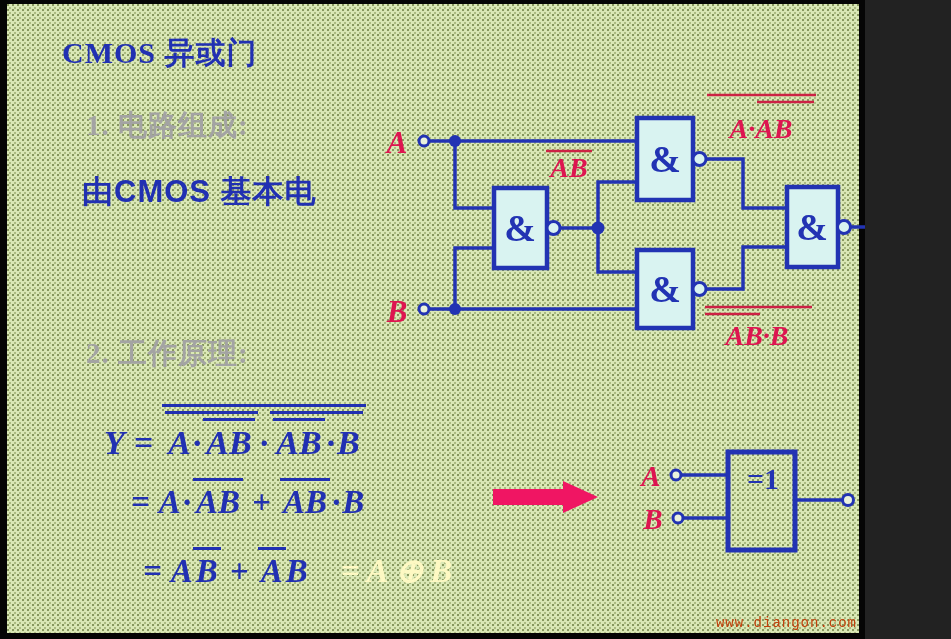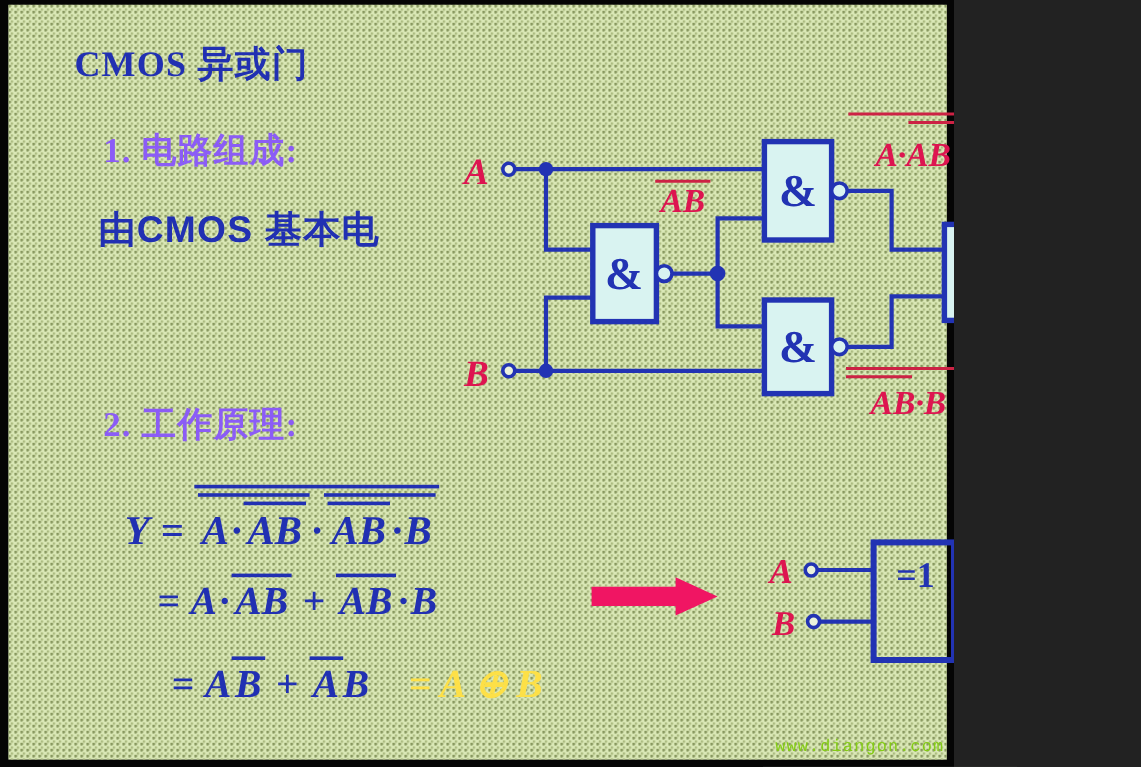--- a/index.html
+++ b/index.html
@@ -1,44 +1,44 @@
 <!DOCTYPE html>
 <html><head>
 <meta charset="utf-8">
 <style>
   html,body{margin:0;padding:0;background:#222;}
-  .stage{position:relative;width:795px;height:639px;background:#050505;overflow:hidden;
+  .stage{position:relative;width:865px;height:639px;background:#050505;overflow:hidden;
          font-family:"Liberation Sans",sans-serif;}
   .content{position:absolute;left:7px;top:4px;right:6px;bottom:6px;
     background-color:#dae8b6;
     background-image:
       radial-gradient(circle at 1px 1px, #87975e 1px, rgba(0,0,0,0) 1.6px),
       radial-gradient(circle at 1px 1px, #abba80 .8px, rgba(0,0,0,0) 1.4px);
     background-size:5px 5px,5px 5px;
     background-position:0 0,2px 3px;}
   svg.overlay{position:absolute;left:0;top:0;z-index:2;}
   .txt{position:absolute;z-index:3;white-space:nowrap;}
   .blue{color:#2130b2;}
-  .red{color:#8b5cf6;}
+  .red{color:#a3a3a3;}
   .t-title{left:62px;top:33px;font-family:"Liberation Serif",serif;font-weight:bold;font-size:30px;letter-spacing:1px;}
   .t-sec{font-family:"Liberation Serif",serif;font-weight:bold;font-size:29px;letter-spacing:1px;}
   .t-sec1{left:86px;top:106px;}
   .t-sec2{left:86px;top:334px;text-align:right;}
   .t-p{font-family:Liberation Sans, sans-serif;font-weight:bold;font-size:31px;letter-spacing:1px;}
   .t-p1{left:82px;top:171px;}
   .t-p2{left:4px;top:217px;}
   .eq{position:absolute;z-index:3;font-family:"Liberation Serif",serif;font-weight:bold;font-style:italic;
       font-size:33px;color:#2130b2;white-space:nowrap;line-height:1.05;}
   .eq .ov{display:inline-block;border-top:3px solid #2130b2;padding:4px 3px 0 3px;line-height:1.05;}
   .eq .sp{margin:0 9px;}
   .eq .d{margin:0 2px;}
-  .eq .redpart{color:#fde047;margin-left:26px;}
+  .eq .redpart{color:#fef9c3;margin-left:26px;}
   .eq .redpart .sp{margin:0 7px;}
   .watermark{right:8px;bottom:8px;font-family:"Liberation Mono",monospace;font-size:14px;
-             color:#84cc16;letter-spacing:1px;z-index:3;}
+             color:#c2410c;letter-spacing:1px;z-index:3;}
 </style>
 </head>
 <body>
 
 <div class="stage">
   <div class="content"></div>
 
   <div class="txt t-title blue">CMOS 异或门</div>
   <div class="txt t-sec t-sec1 red">1. 电路组成:</div>
   <div class="txt t-p t-p1 blue">由CMOS 基本电</div>

